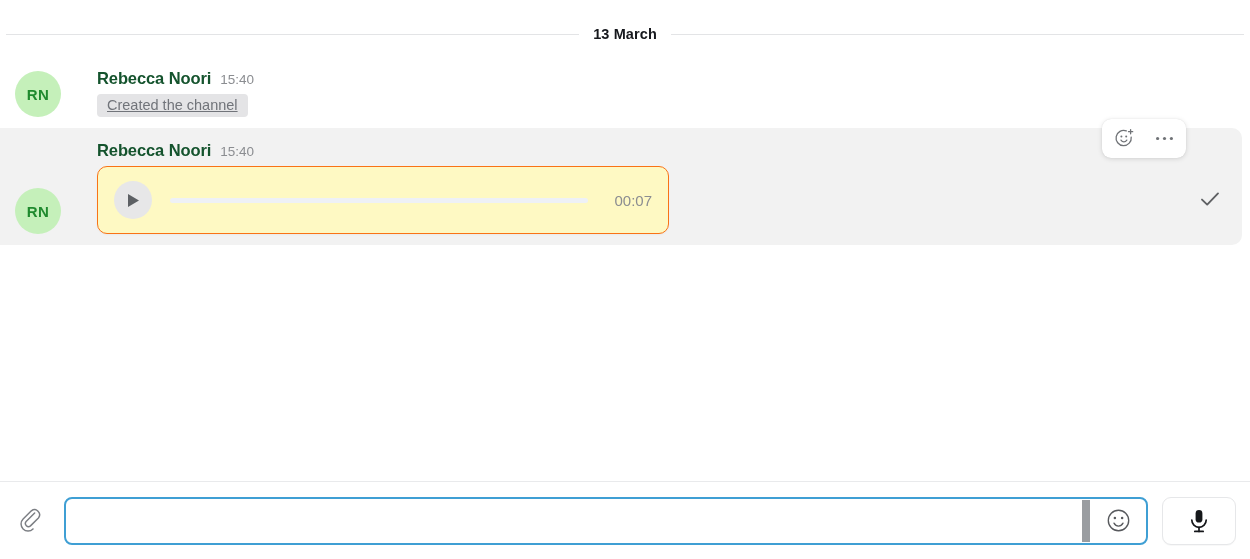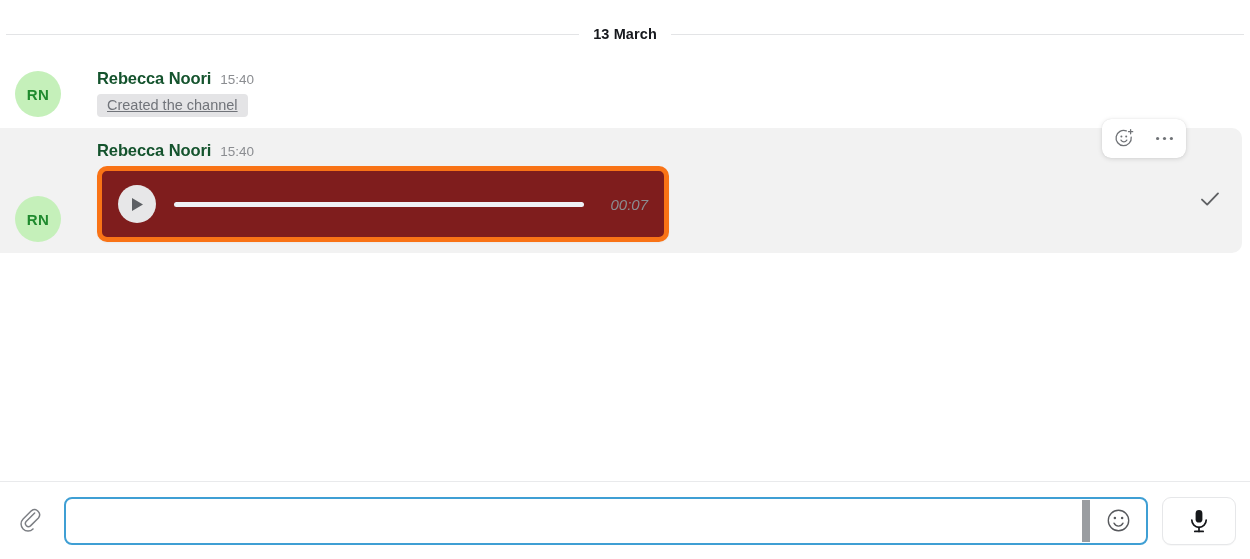--- a/index.html
+++ b/index.html
@@ -124,29 +124,28 @@
     color: #71747a;
     font-size: 14.5px;
     padding: 3px 10px 4px 10px;
     border-radius: 4px;
     text-decoration: underline;
   }
 
   
   .voice-bubble {
     width: 572px;
-    background: #7f1d1d;
-    border: 5px solid #f97316;
+    background: #fef9c3;
+    border: 1px solid #f97316;
     border-radius: 10px;
     padding: 14px 16px;
     display: flex;
     align-items: center;
     gap: 18px;
     box-shadow: 0 1px 2px rgba(0,0,0,.035);
-    font-style: italic;
   }
 
   .play-button {
     width: 38px;
     height: 38px;
     flex: 0 0 38px;
     border-radius: 50%;
     background: #e7e7e8;
     display: flex;
     align-items: center;

